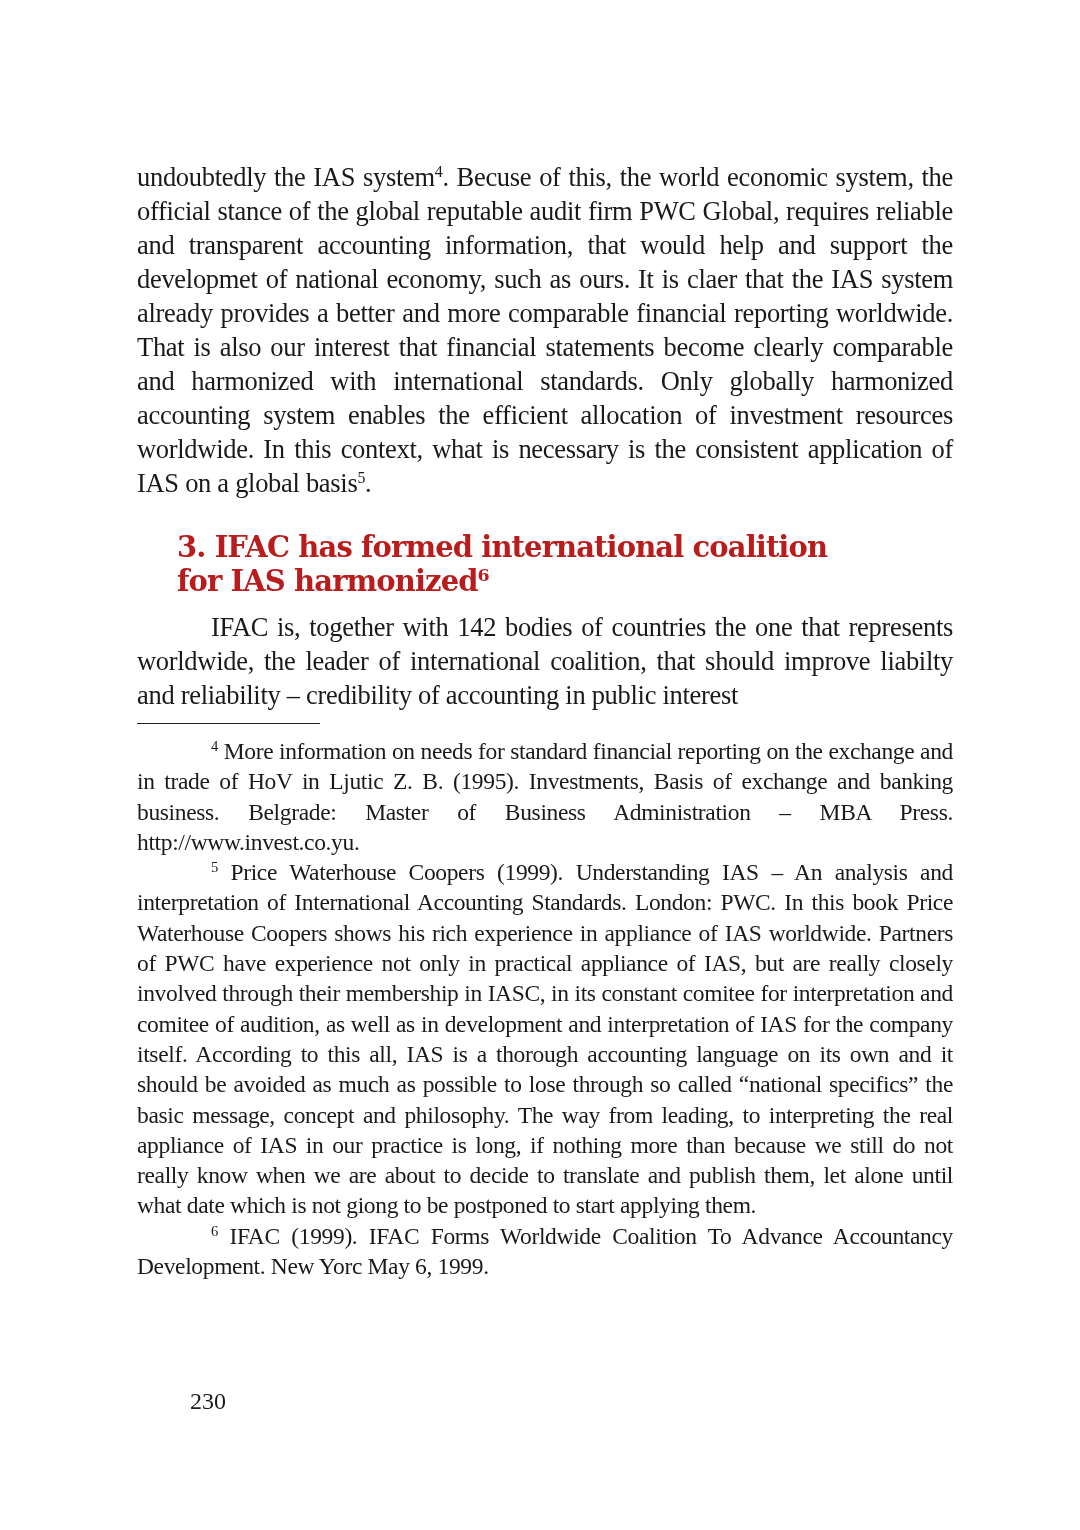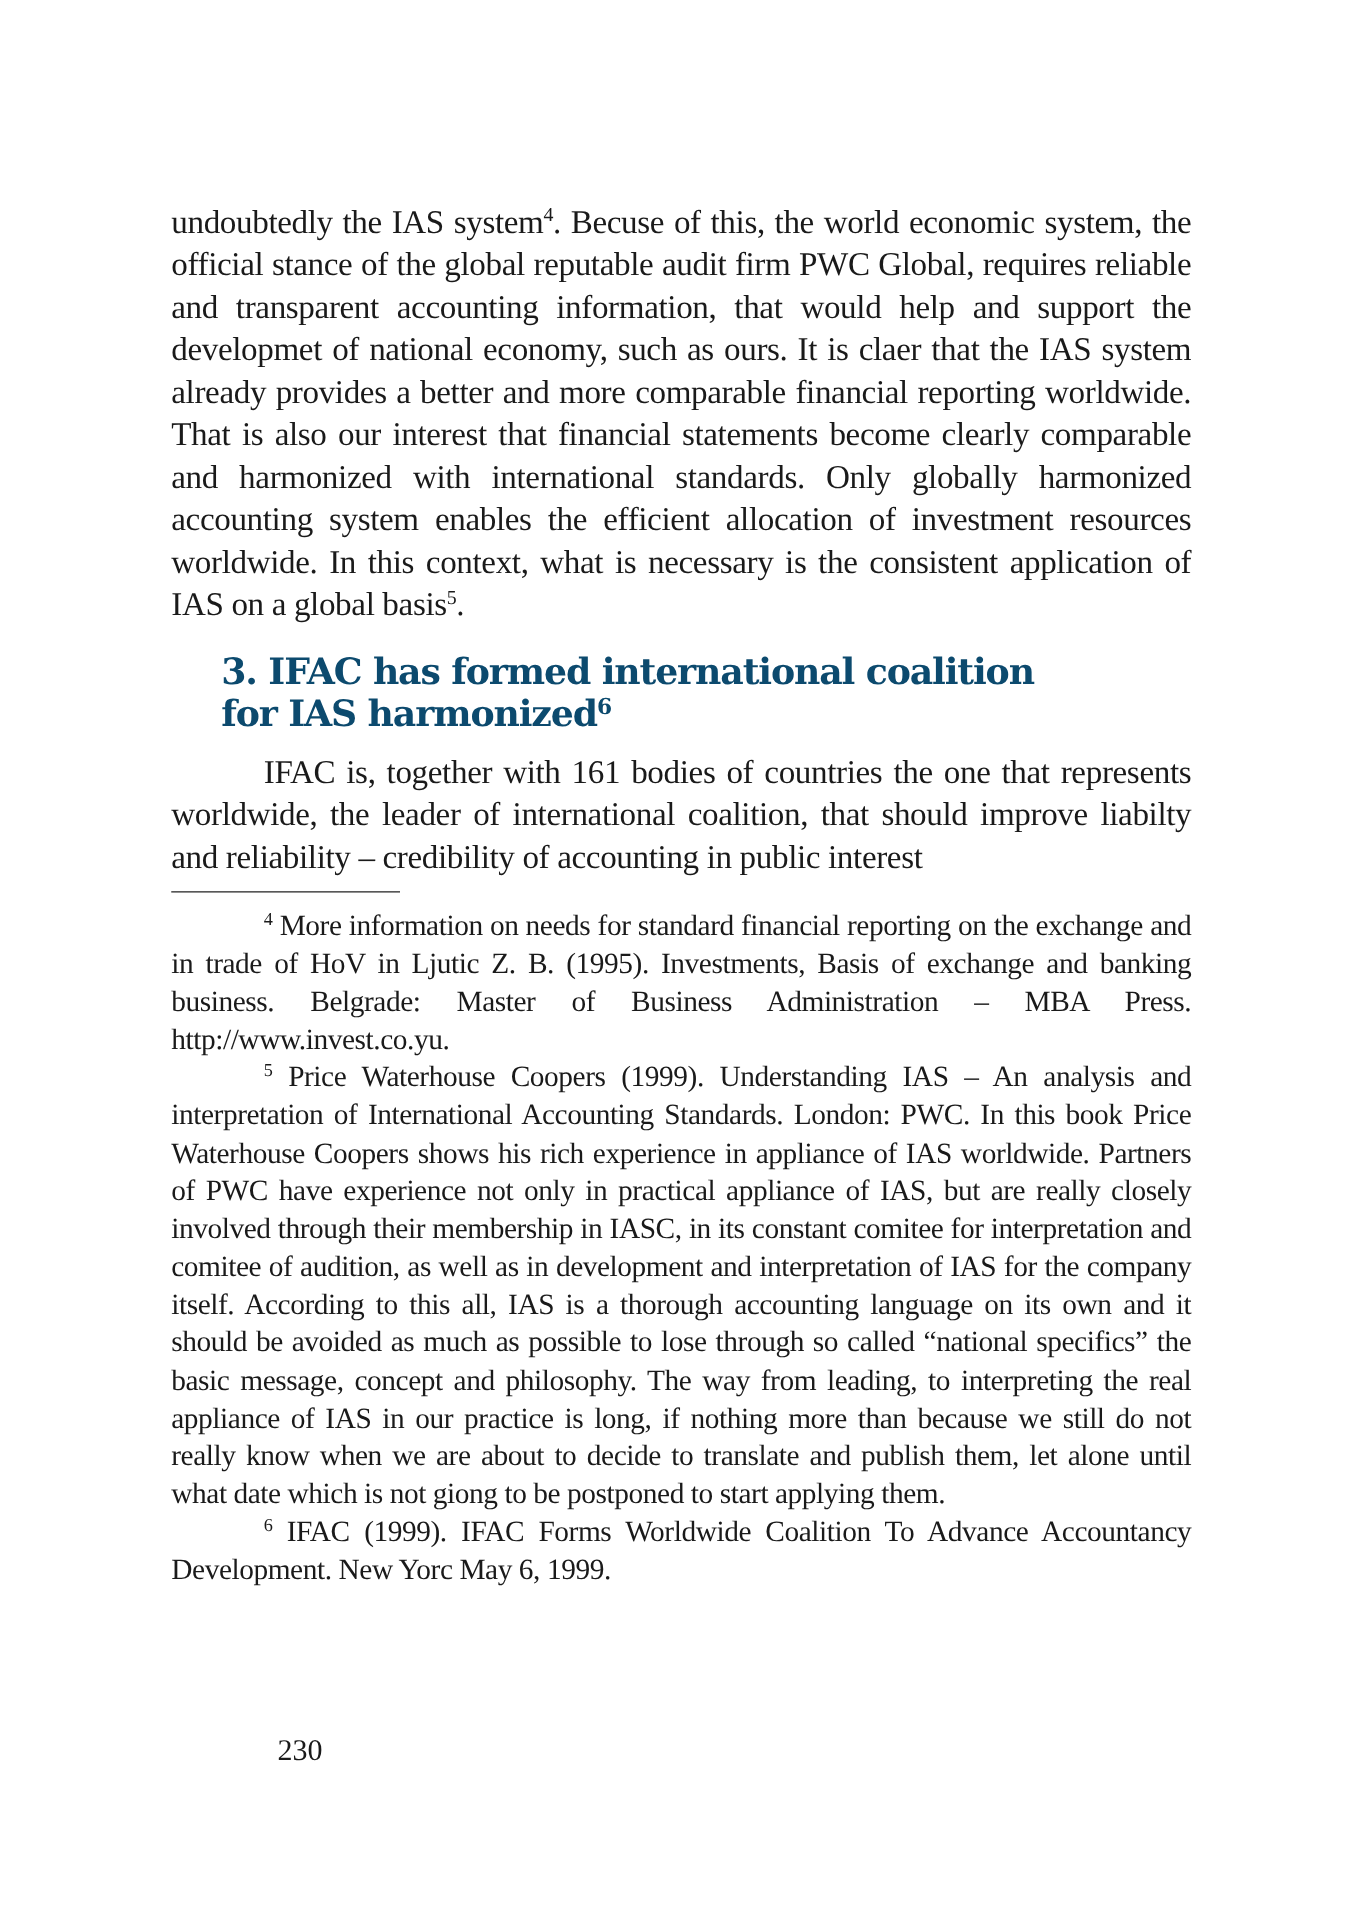--- a/index.html
+++ b/index.html
@@ -36,23 +36,23 @@
       line-height: 0;
       vertical-align: super;
       position: relative;
       top: 1px;
     }
     .heading {
       font-family: "DejaVu Serif", "Liberation Serif", serif;
       font-weight: bold;
       font-size: 29px;
       line-height: 34px;
-      margin: 20px 0 12px 40px;
+      margin: 30px 0 12px 40px;
       letter-spacing: -0.9px;
-      color: #0c4a6e;
+      color: #b91c1c;
     }
     .heading .line {
       display: block;
     }
     .footnote-rule {
       width: 183px;
       height: 0;
       border-top: 1.5px solid #222222;
       margin: 11px 0 12px 0;
     }
@@ -70,36 +70,35 @@
       font-size: 62%;
     }
     .page-number {
       position: absolute;
       left: 190px;
       top: 1386px;
       font-size: 24px;
       line-height: 30px;
       font-family: "Liberation Serif", serif;
       color: #1a1a1a;
-      margin-left: 32px;
     }
   </style>
 </head>
 <body>
 
 <div class="page">
 
   <p class="body-text"><span>undoubtedly the IAS system</span><sup>4</sup><span>. Becuse of this, the world economic system, the official stance of the global reputable audit firm PWC Global, requires reliable and transparent accounting information, that would help and support the developmet of national economy, such as ours. It is claer that the IAS system already provides a better and more comparable financial reporting worldwide. That is also our interest that financial statements become clearly comparable and harmonized with international standards. Only globally harmonized accounting system enables the efficient allocation of investment resources worldwide. In this context, what is necessary is the consistent application of IAS on a global basis</span><sup>5</sup><span>.</span></p>
 
   <h2 class="heading">
     <span class="line">3. IFAC has formed international coalition</span>
     <span class="line"><span>for IAS harmonized</span><sup>6</sup></span>
   </h2>
 
-  <p class="body-text indent">IFAC is, together with 161 bodies of countries the one that represents worldwide, the leader of international coalition, that should improve liabilty and reliability – credibility of accounting in public interest</p>
+  <p class="body-text indent">IFAC is, together with 142 bodies of countries the one that represents worldwide, the leader of international coalition, that should improve liabilty and reliability – credibility of accounting in public interest</p>
 
   <div class="footnote-rule"></div>
 
   <div class="footnotes">
     <p class="footnote"><sup>4</sup> <span>More information on needs for standard financial reporting on the exchange and in trade of HoV in Ljutic Z. B. (1995). Investments, Basis of exchange and banking business. Belgrade: Master of Business Administration – MBA Press. http://www.invest.co.yu.</span></p>
     <p class="footnote"><sup>5</sup> <span>Price Waterhouse Coopers (1999). Understanding IAS – An analysis and interpretation of International Accounting Standards. London: PWC. In this book Price Waterhouse Coopers shows his rich experience in appliance of IAS worldwide. Partners of PWC have experience not only in practical appliance of IAS, but are really closely involved through their membership in IASC, in its constant comitee for interpretation and comitee of audition, as well as in development and interpretation of IAS for the company itself. According to this all, IAS is a thorough accounting language on its own and it should be avoided as much as possible to lose through so called “national specifics” the basic message, concept and philosophy. The way from leading, to interpreting the real appliance of IAS in our practice is long, if nothing more than because we still do not really know when we are about to decide to translate and publish them, let alone until what date which is not giong to be postponed to start applying them.</span></p>
     <p class="footnote"><sup>6</sup> <span>IFAC (1999). IFAC Forms Worldwide Coalition To Advance Accountancy Development. New Yorc May 6, 1999.</span></p>
   </div>
 
 </div>

